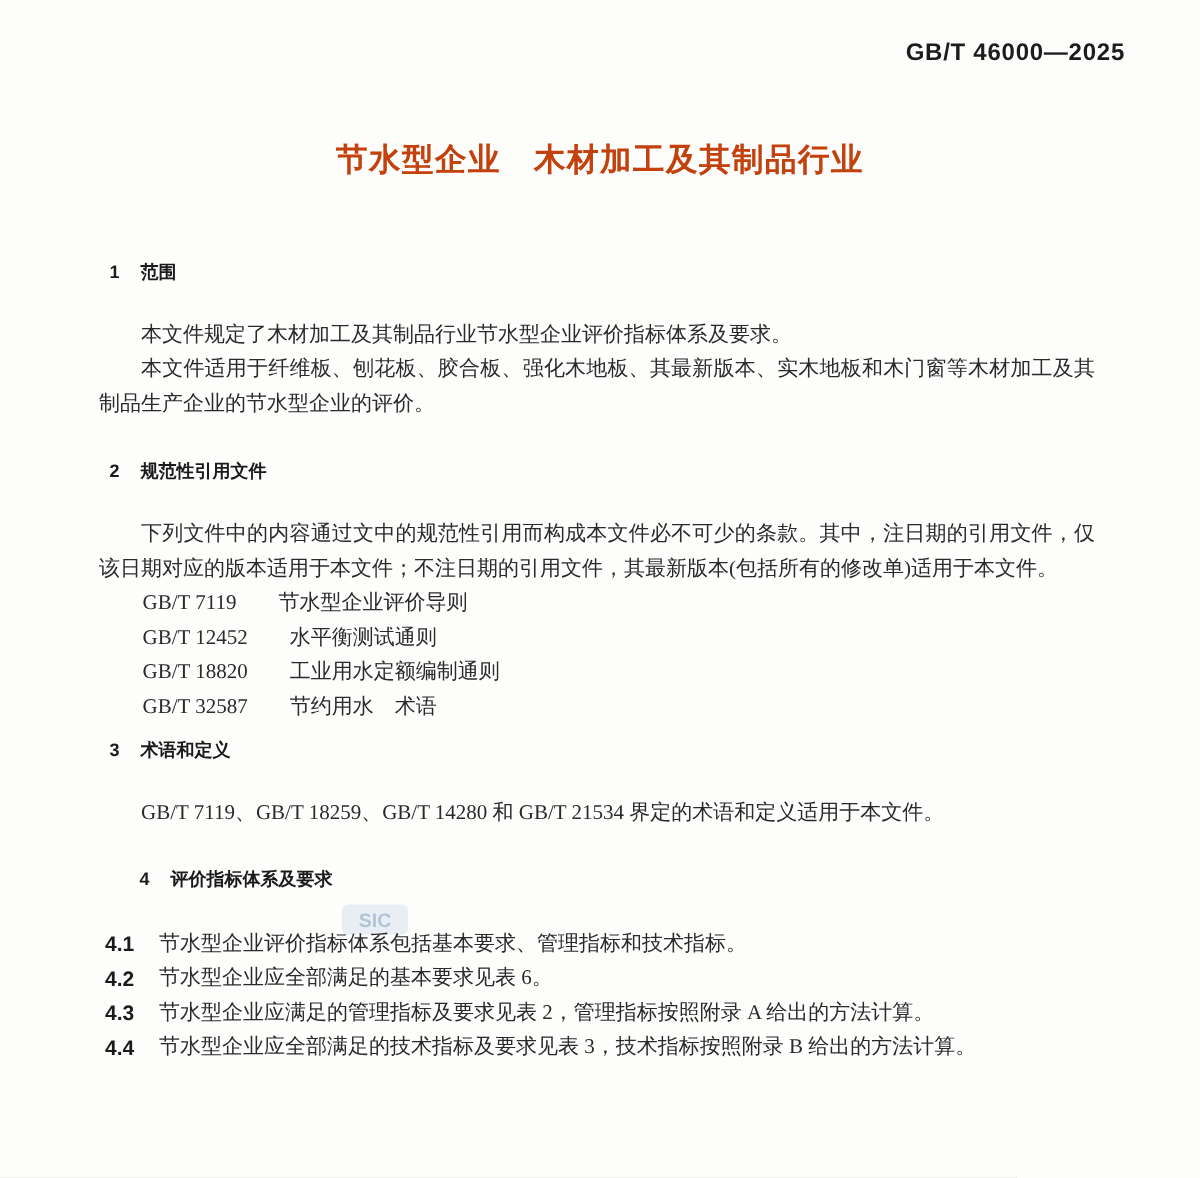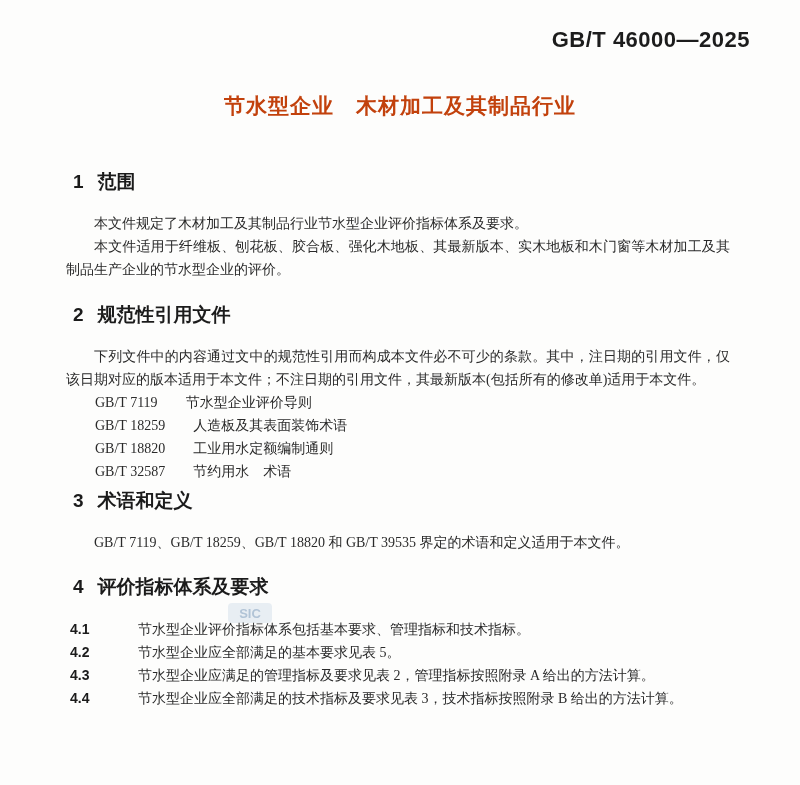--- a/index.html
+++ b/index.html
@@ -9,21 +9,21 @@
     margin:0 auto;
     background:#fdfdfc;
     overflow:hidden;
     font-family:"Liberation Serif","DejaVu Serif",serif;
     color:#2a2a2a;
   }
   
   .doc-code {
     position:absolute; top:27px; right:50px;
     font-family:"Liberation Sans","DejaVu Sans",sans-serif;
-    font-weight:700; font-size:22px; letter-spacing:0.5px;
+    font-weight:700; font-size:16px; letter-spacing:0.5px;
     color:#1c1c1c;
   }
   
   .doc-title {
     position:absolute; top:92px; left:0; width:100%;
     text-align:center;
     font-family:"Liberation Sans","DejaVu Sans",sans-serif;
     font-weight:700; font-size:21px; letter-spacing:1px;
     color:#c2410c;
     margin:0;
@@ -39,39 +39,39 @@
     font-size:13px; font-weight:700;
     display:flex; align-items:center; justify-content:center;
     pointer-events:none;
   }
   .main {
     position:absolute; top:0; left:66px; width:664px;
     font-size:14px; line-height:23px;
   }
   .sec-heading {
     font-family:"Liberation Sans","DejaVu Sans",sans-serif;
-    font-weight:700; font-size:19px; color:#1b1b1b;
+    font-weight:700; font-size:12px; color:#1b1b1b;
     padding-left:7px;
   }
   .sec-num { display:inline-block; margin-right:14px; }
   .h-s1 { margin-top:170px; }
   .h-s2 { margin-top:22px; }
   .h-s3 { margin-top:6px; }
-  .h-s4 { margin-top:21px; }
+  .h-s4 { margin-top:21px;margin-left:20px; }
   p.body-para {
     margin:19px 0 0 0;
     text-indent:2em;
     text-align:justify;
   }
   p.body-para.follow { margin-top:0; }
   .ref-list { margin:0; }
   .ref-row { padding-left:29px; }
   .ref-code { margin-right:28px; }
   .clause-list { margin-top:20px; }
-  .clause { display:flex; padding-left:4px;gap:32px; }
+  .clause { display:flex; padding-left:4px; }
   .clause-num {
     flex:none; width:36px;
     font-family:"Liberation Sans","DejaVu Sans",sans-serif;
     font-weight:700; color:#1b1b1b;
   }
   .clause-text { flex:1; text-align:justify; }
 </style>
 </head>
 <body>
 
@@ -93,46 +93,46 @@
 
     <div class="sec-heading h-s2">
       <span class="sec-num">2</span><span>规范性引用文件</span>
     </div>
     <p class="body-para">下列文件中的内容通过文中的规范性引用而构成本文件必不可少的条款。其中，注日期的引用文件，仅该日期对应的版本适用于本文件；不注日期的引用文件，其最新版本(包括所有的修改单)适用于本文件。</p>
     <div class="ref-list">
       <div class="ref-row">
         <span class="ref-code">GB/T 7119</span><span>节水型企业评价导则</span>
       </div>
       <div class="ref-row">
-        <span class="ref-code">GB/T 18259</span><span>人造板及其表面装饰术语</span>
+        <span class="ref-code">GB/T 12452</span><span>水平衡测试通则</span>
       </div>
       <div class="ref-row">
         <span class="ref-code">GB/T 18820</span><span>工业用水定额编制通则</span>
       </div>
       <div class="ref-row">
         <span class="ref-code">GB/T 32587</span><span>节约用水　术语</span>
       </div>
     </div>
 
     <div class="sec-heading h-s3">
       <span class="sec-num">3</span><span>术语和定义</span>
     </div>
-    <p class="body-para">GB/T 7119、GB/T 18259、GB/T 18820 和 GB/T 39535 界定的术语和定义适用于本文件。</p>
+    <p class="body-para">GB/T 7119、GB/T 18259、GB/T 14280 和 GB/T 21534 界定的术语和定义适用于本文件。</p>
 
     <div class="sec-heading h-s4">
       <span class="sec-num">4</span><span>评价指标体系及要求</span>
     </div>
     <div class="clause-list">
       <div class="clause">
         <span class="clause-num">4.1</span>
           <span class="clause-text">节水型企业评价指标体系包括基本要求、管理指标和技术指标。</span>
       </div>
       <div class="clause">
         <span class="clause-num">4.2</span>
-          <span class="clause-text">节水型企业应全部满足的基本要求见表 5。</span>
+          <span class="clause-text">节水型企业应全部满足的基本要求见表 6。</span>
       </div>
       <div class="clause">
         <span class="clause-num">4.3</span>
           <span class="clause-text">节水型企业应满足的管理指标及要求见表 2，管理指标按照附录 A 给出的方法计算。</span>
       </div>
       <div class="clause">
         <span class="clause-num">4.4</span>
           <span class="clause-text">节水型企业应全部满足的技术指标及要求见表 3，技术指标按照附录 B 给出的方法计算。</span>
       </div>
     </div>

